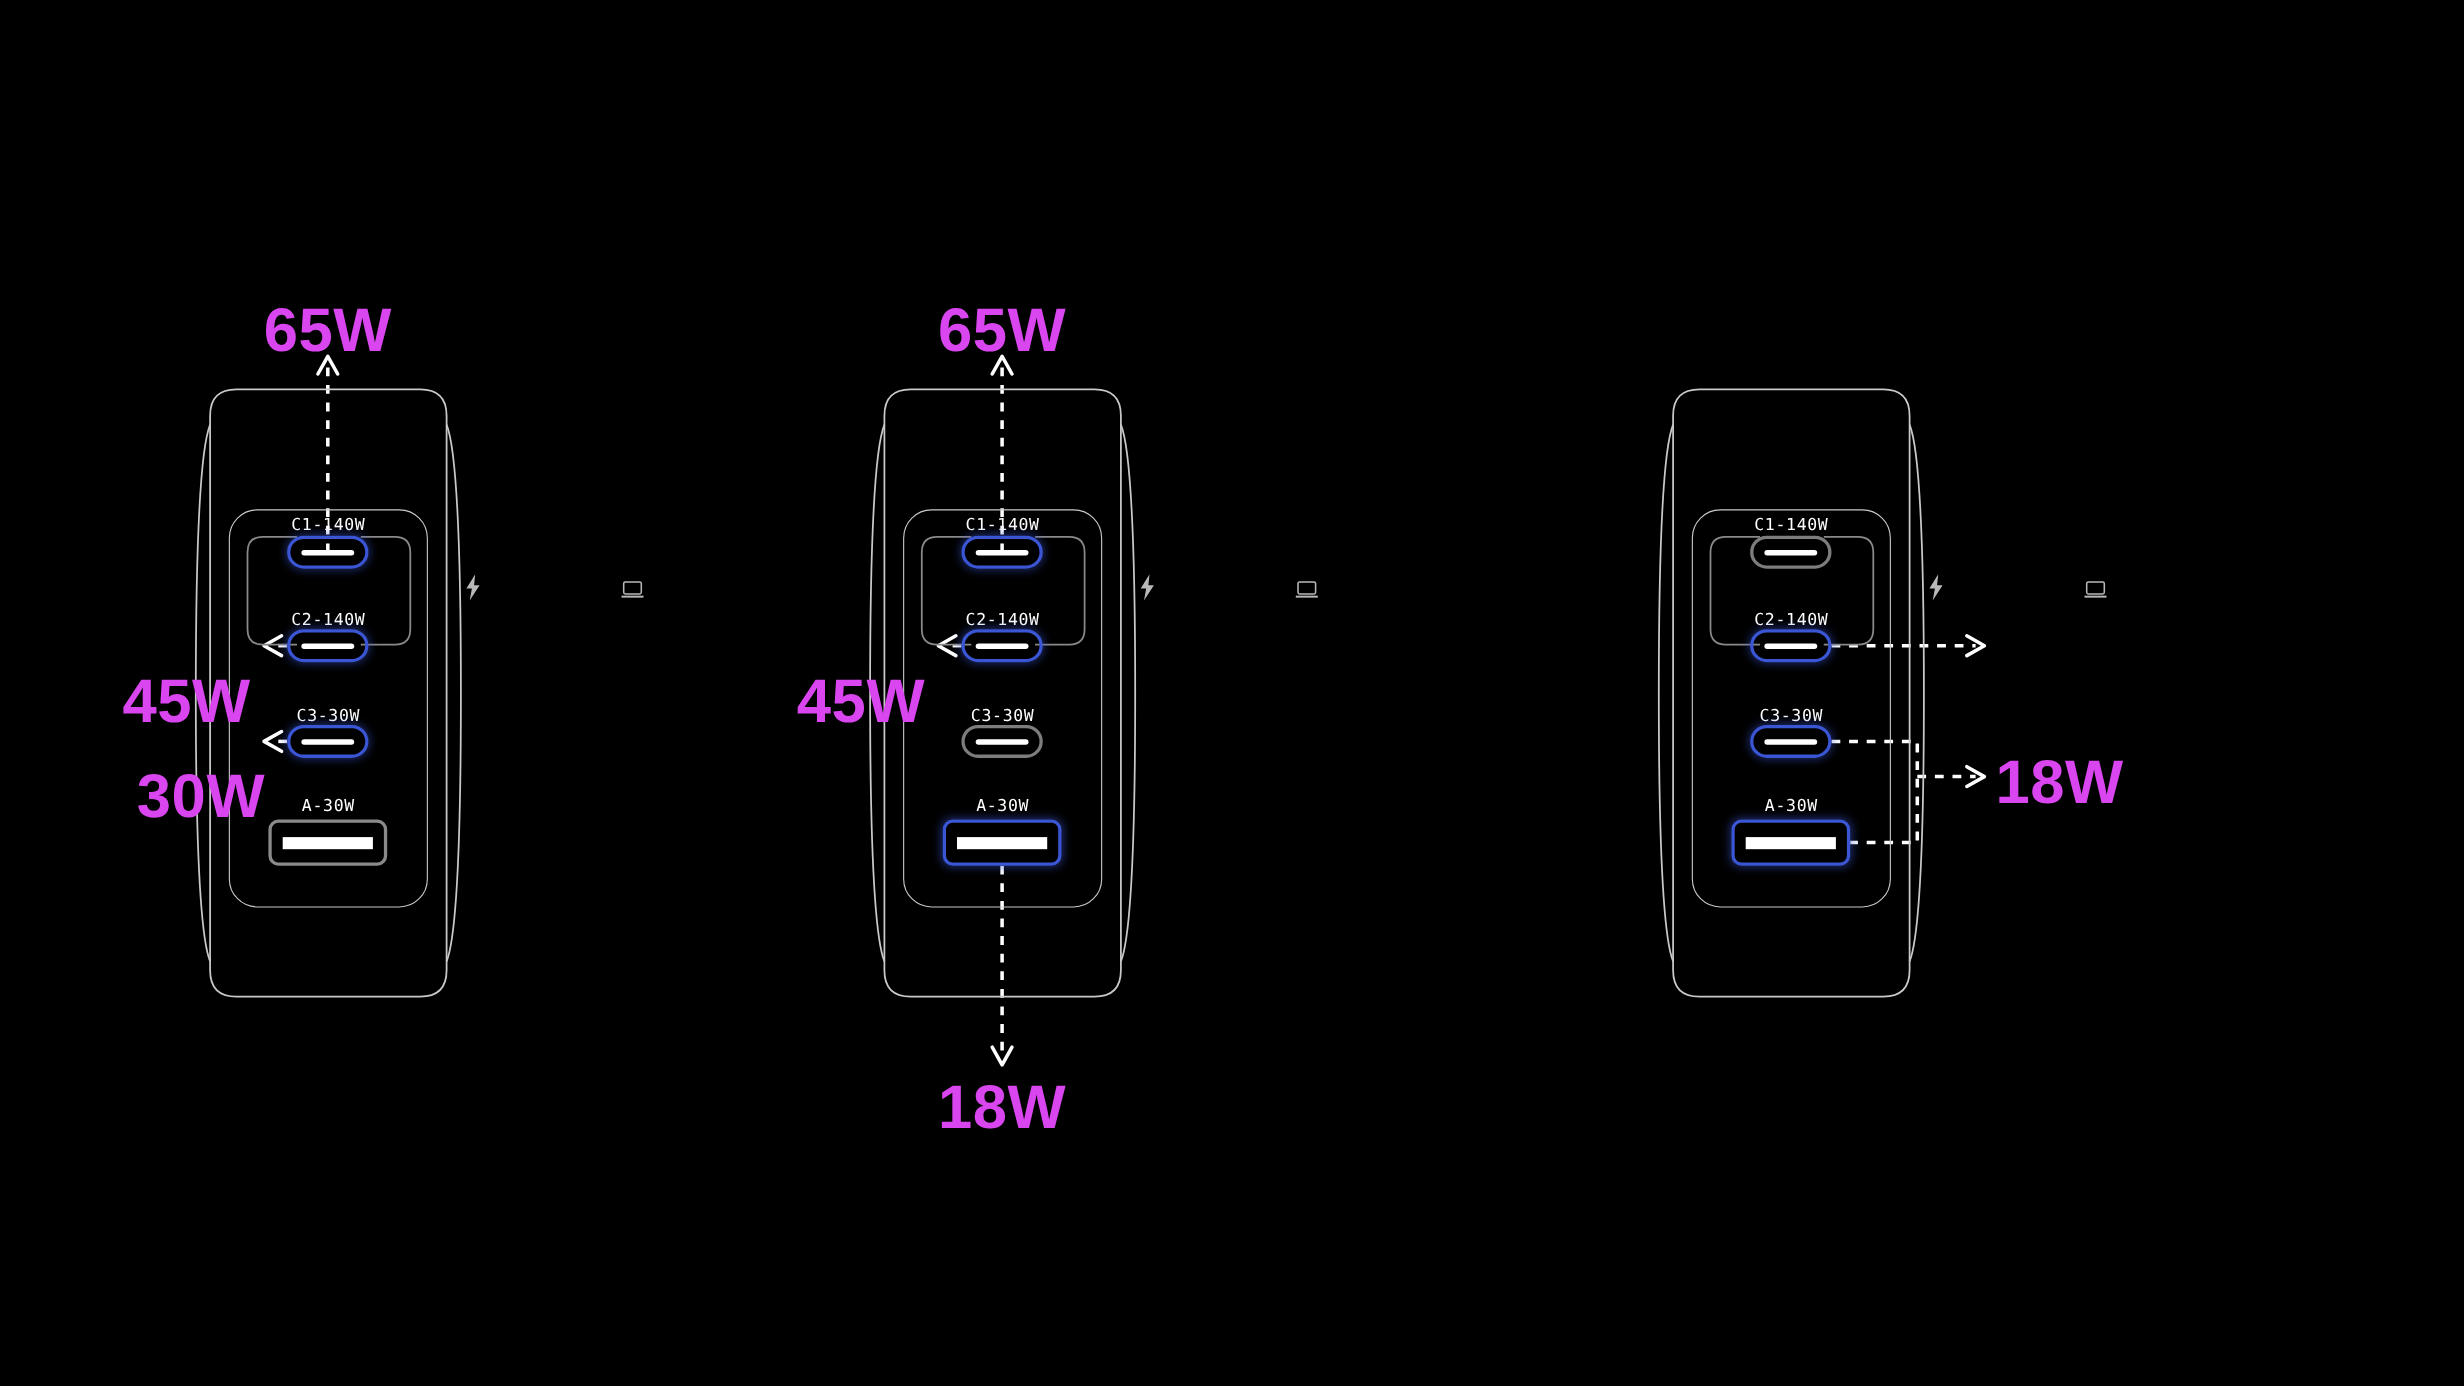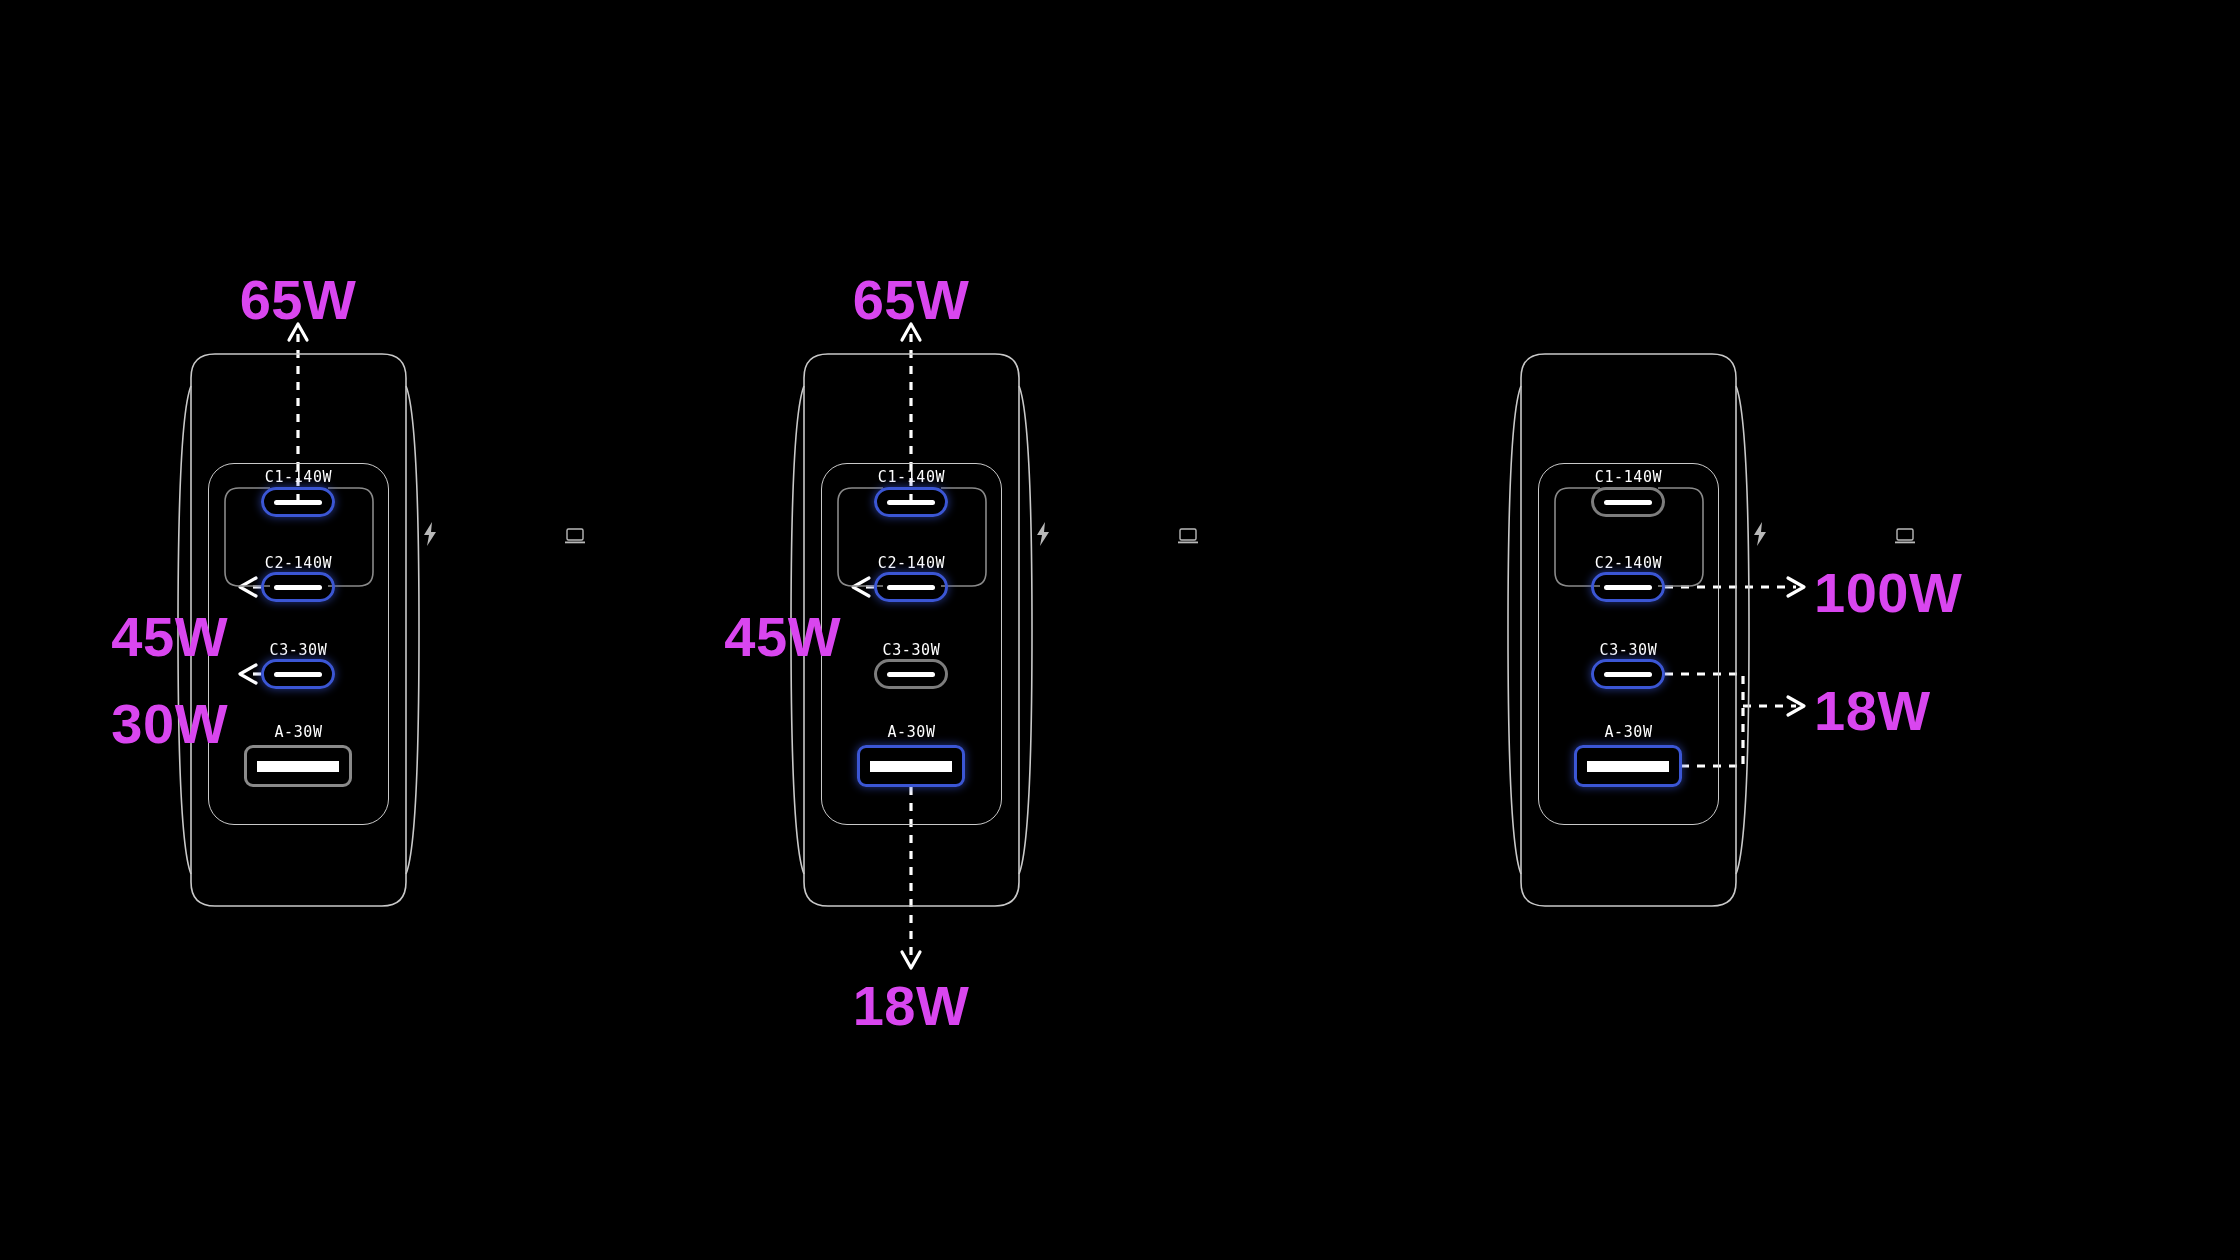--- a/index.html
+++ b/index.html
@@ -206,21 +206,21 @@
         <div class="slot"></div>
       </div>
       <div class="port-c active" style="top: 659px;">
         <div class="slot"></div>
       </div>
       <div class="port-a" style="top: 745px;">
         <div class="slot"></div>
       </div>
       <div class="callout right-side" style="left: 178px; top: 272px; width: 240px; text-align: center;">65W</div>
       <div class="callout left-side" style="left: 0px; top: 565px; width: 228px;">45W</div>
-      <div class="callout left-side" style="left: 0px; top: 652px; width: 228px;">30W</div>
+      <div class="callout left-side" style="left: 0px; top: 652px; width: 228px; padding-left: 13px;">30W</div>
     </div>
     <div class="panel" id="panel-1">
       <div class="leaders">
         <svg width="746" height="1260" viewBox="0 0 746 1260">
           <path d="M298,502 L298,330" stroke="#ffffff" stroke-width="3.2" stroke-dasharray="8 8" fill="none"></path>
           <path d="M289,340 L298,324 L307,340" stroke="#ffffff" stroke-width="3.2" fill="none" stroke-linecap="round" stroke-linejoin="round"></path>
           <path d="M298,787 L298,960" stroke="#ffffff" stroke-width="3.2" stroke-dasharray="8 8" fill="none"></path>
           <path d="M289,952 L298,968 L307,952" stroke="#ffffff" stroke-width="3.2" fill="none" stroke-linecap="round" stroke-linejoin="round"></path>
           <path d="M261,587 L248,587" stroke="#ffffff" stroke-width="3.2" stroke-dasharray="8 8" fill="none"></path>
           <path d="M256,578 L240,587 L256,596" stroke="#ffffff" stroke-width="3.2" fill="none" stroke-linecap="round" stroke-linejoin="round"></path>
@@ -315,16 +315,15 @@
       </div>
       <div class="port-c active" style="top: 572px;">
         <div class="slot"></div>
       </div>
       <div class="port-c active" style="top: 659px;">
         <div class="slot"></div>
       </div>
       <div class="port-a active" style="top: 745px;">
         <div class="slot"></div>
       </div>
-      <div class="callout right-side" style="left: 484px; top: 565px; width: 250px;">100W</div>
       <div class="callout right-side" style="left: 484px; top: 683px; width: 250px;">18W</div>
     </div>
   </div>
 
 </body></html>

